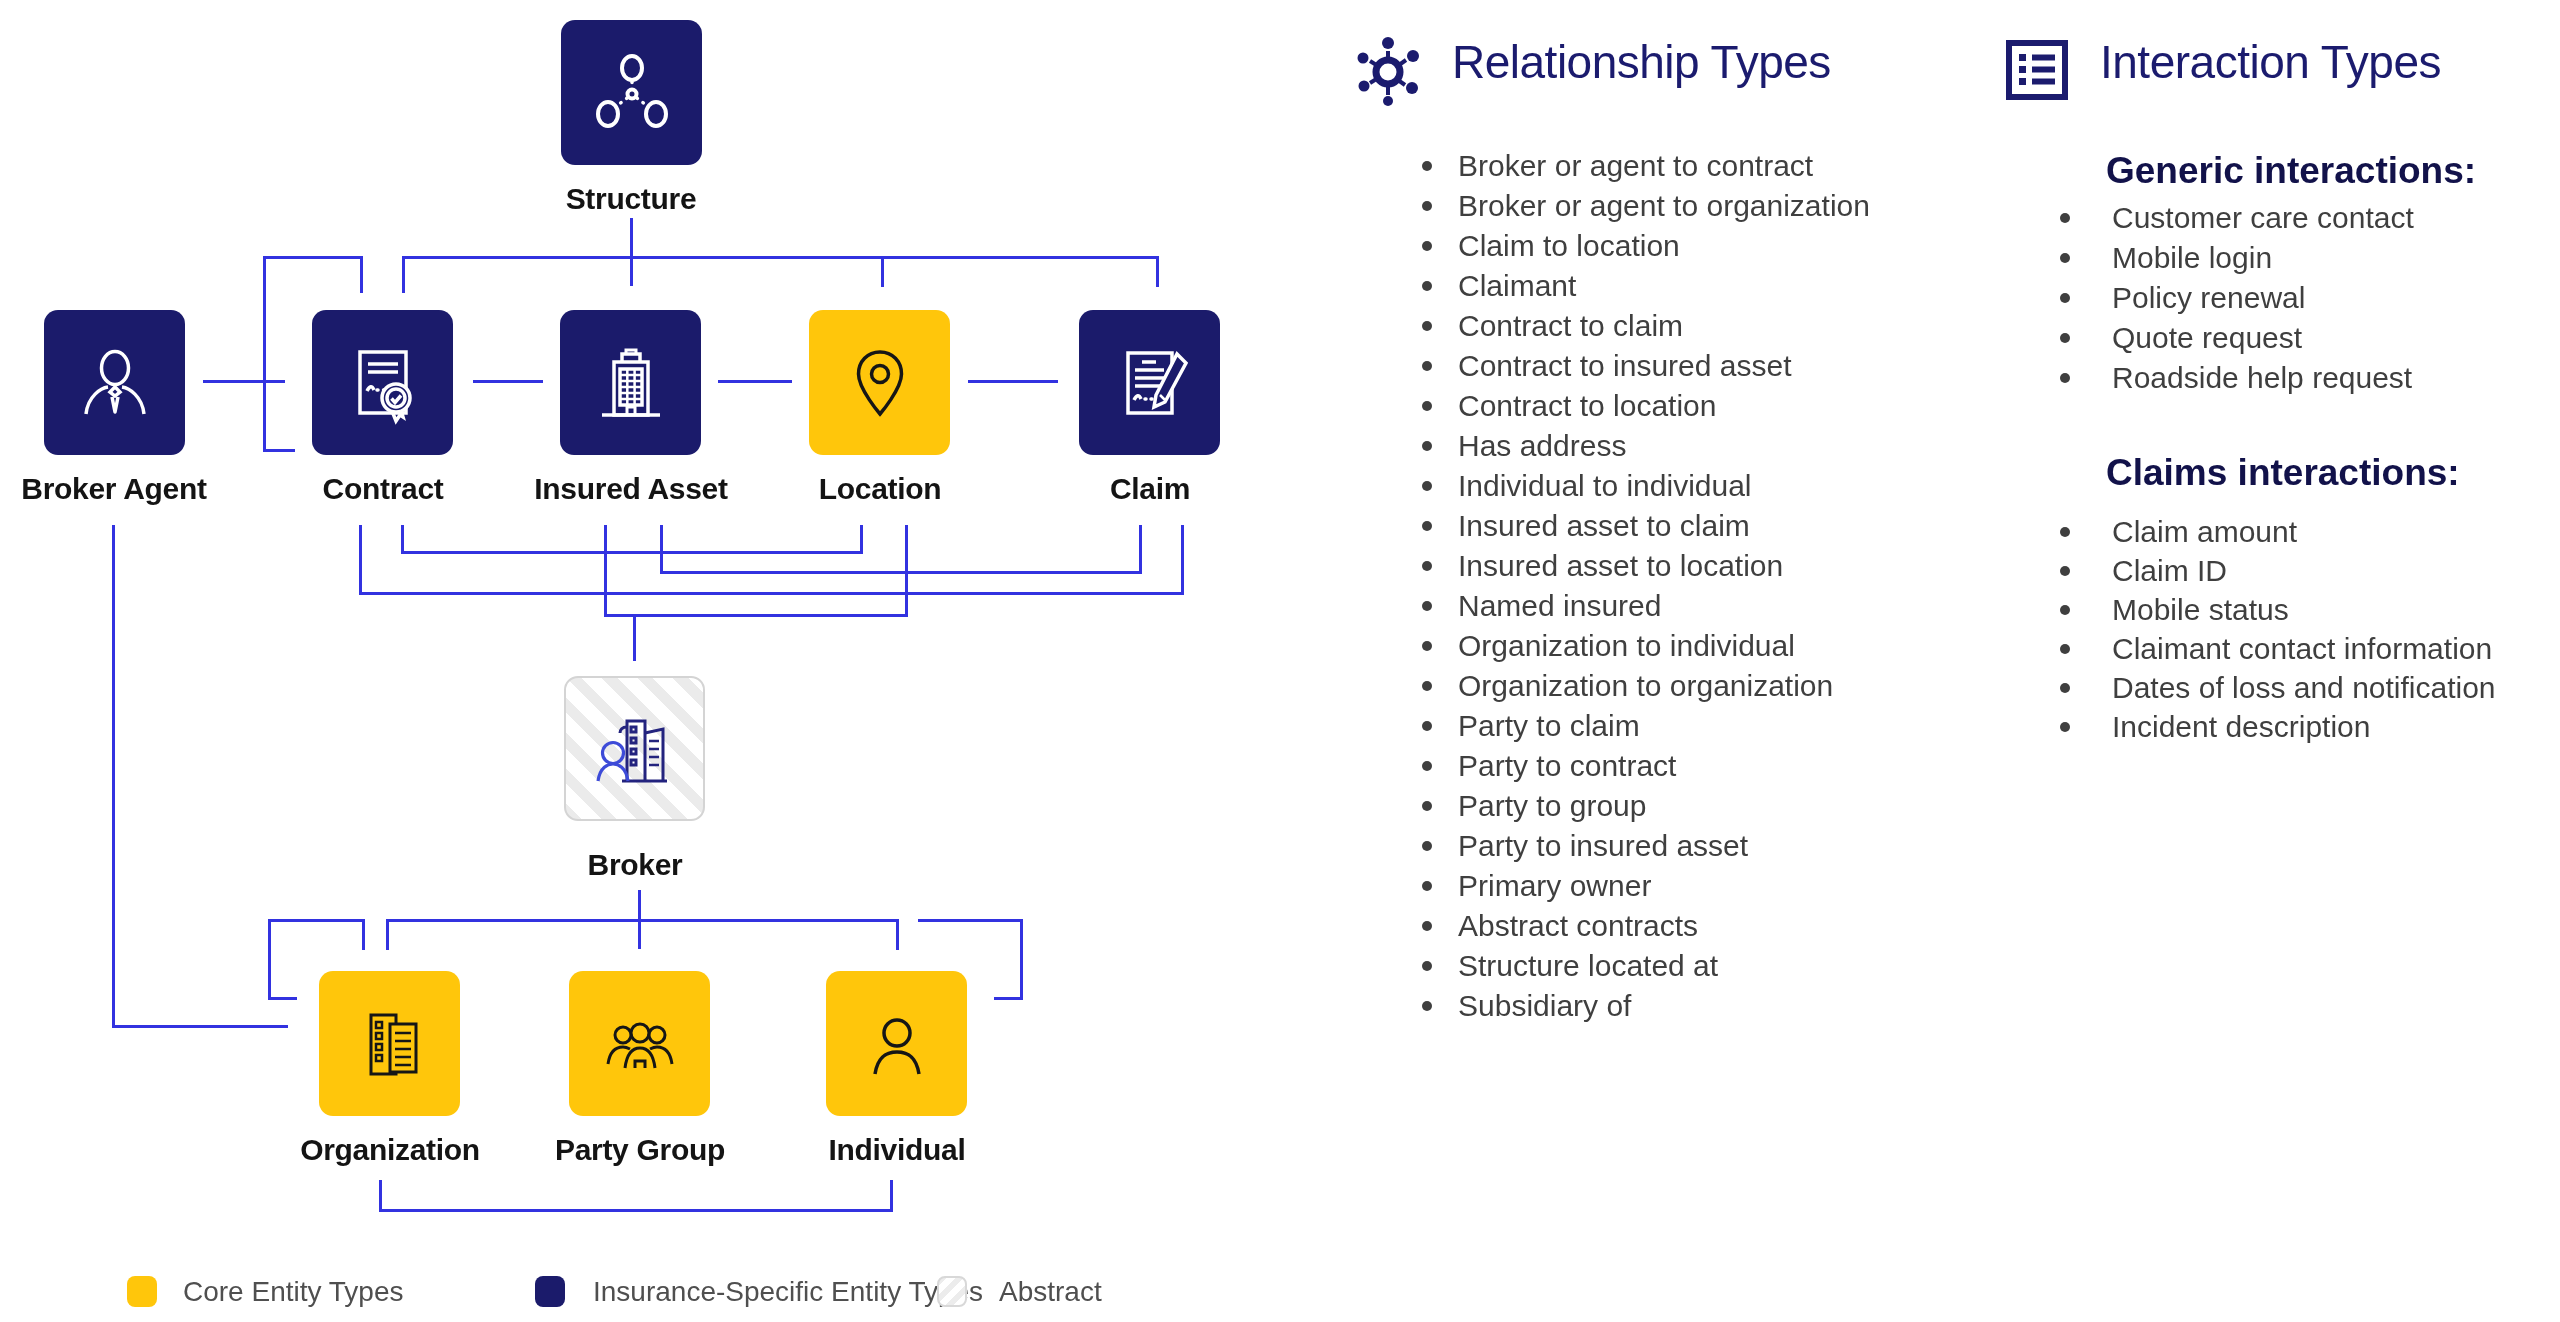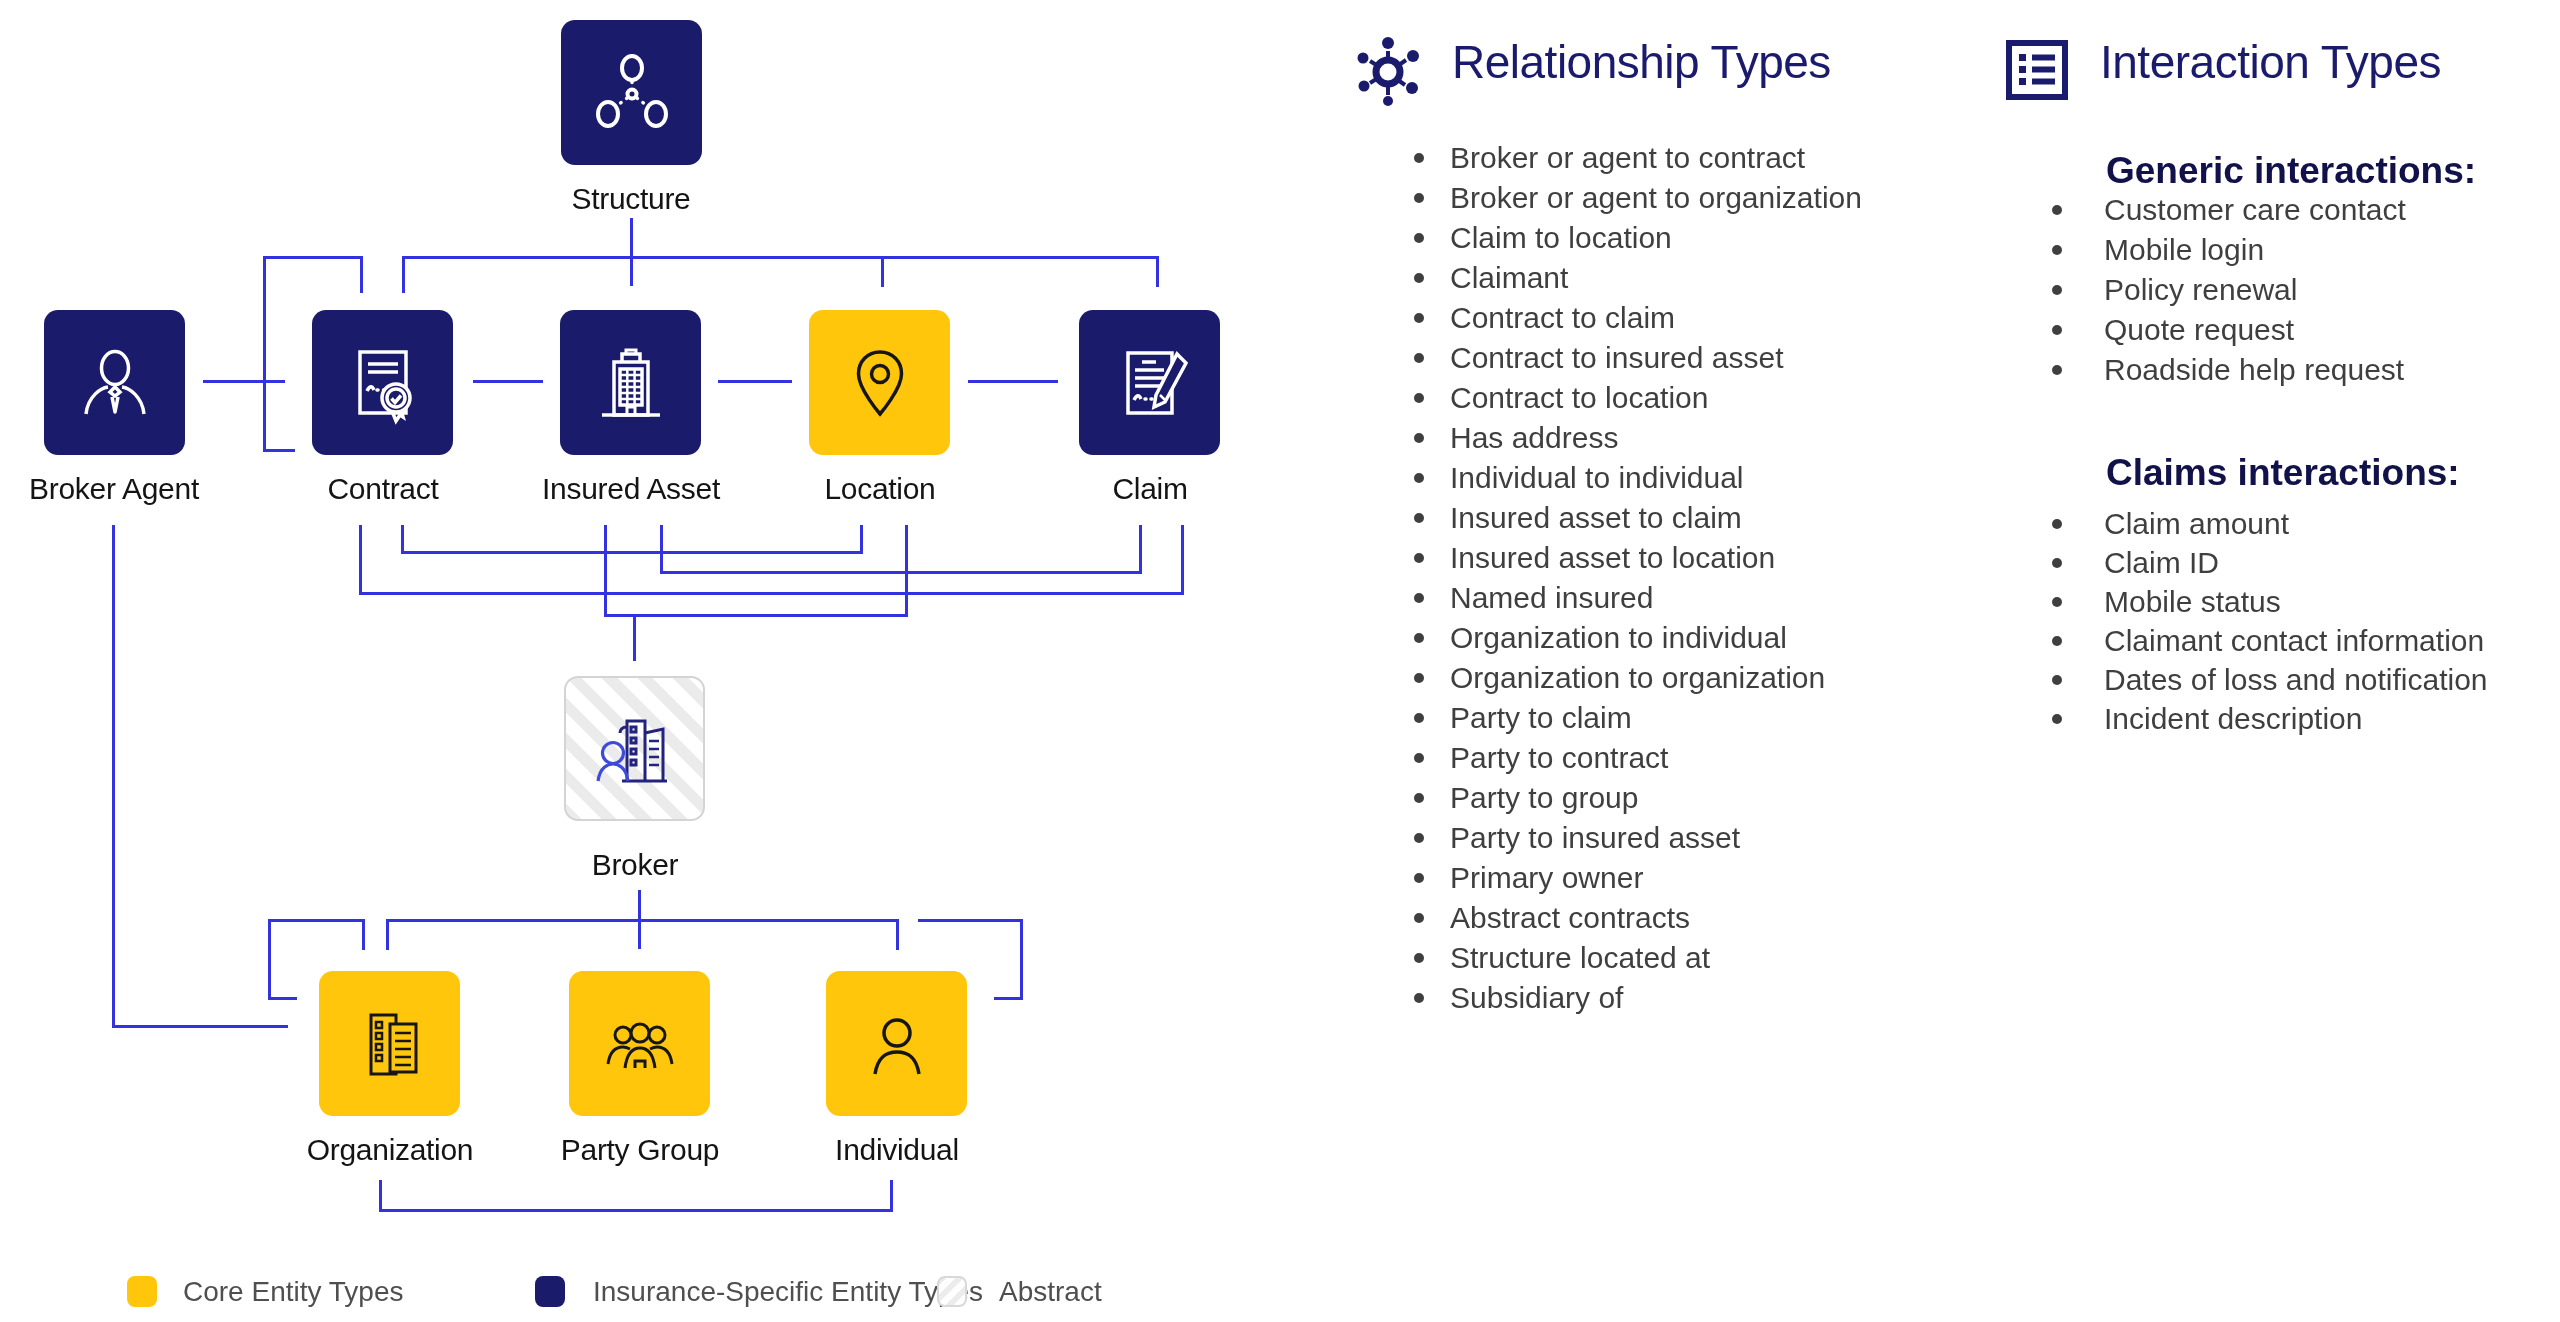--- a/index.html
+++ b/index.html
@@ -19,37 +19,37 @@
   
   .box{position:absolute;width:141px;height:145px;border-radius:14px;
        display:flex;align-items:center;justify-content:center;box-sizing:border-box;}
   .box.navy{background:var(--navy);}
   .box.yellow{background:var(--yellow);}
   .box.abstract{
     background-color:#fff;
     background-image:repeating-linear-gradient(45deg,#ebebeb 0 11px,#ffffff 11px 25px);
     border:2px solid #d4d4d4;
   }
-  .elabel{position:absolute;transform:translateX(-50%);font-size:30px;font-weight:400;
+  .elabel{position:absolute;transform:translateX(-50%);font-size:30px;font-weight:700;
           color:#141414;white-space:nowrap;letter-spacing:-0.3px;}
   
   .hl{position:absolute;height:3px;background:var(--line);}
   .vl{position:absolute;width:3px;background:var(--line);}
   
   .sw{position:absolute;width:30px;height:31px;border-radius:8px;}
   .sw.core{background:var(--yellow);}
   .sw.insurance{background:var(--navy);}
   .sw.abstract{background:#fff;border:2px solid #d8d8d8;box-sizing:border-box;
     background-image:repeating-linear-gradient(135deg,#ececec 0 5px,#ffffff 5px 12px);}
   .legend-label{position:absolute;font-size:28px;color:#4F4F4F;line-height:31px;white-space:nowrap;}
   
   .panel-title{position:absolute;font-size:46px;line-height:60px;color:var(--hnavy);
                letter-spacing:-0.5px;white-space:nowrap;text-align:right;}
   .subhead{position:absolute;font-size:37px;font-weight:700;color:#12124A;white-space:nowrap;}
-  ul.blist{position:absolute;margin:0;padding:0;list-style:none;color:var(--txt);font-size:30px;}
+  ul.blist{position:absolute;margin:8px;padding:0;list-style:none;color:var(--txt);font-size:30px;}
   ul.blist li{position:relative;white-space:nowrap;}
   ul.blist li::before{content:"";position:absolute;left:10px;top:50%;transform:translateY(-50%);
     width:10px;height:10px;border-radius:50%;background:#3F3F3F;}
   ul.rel li{line-height:40px;padding-left:46px;}
   ul.gen li{line-height:40px;padding-left:62px;}
   ul.clm li{line-height:39px;padding-left:62px;}
   .picon{position:absolute;}
 </style>
 </head>
 <body>

